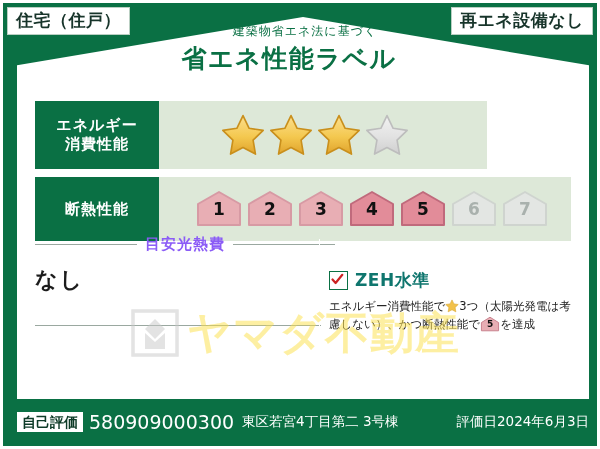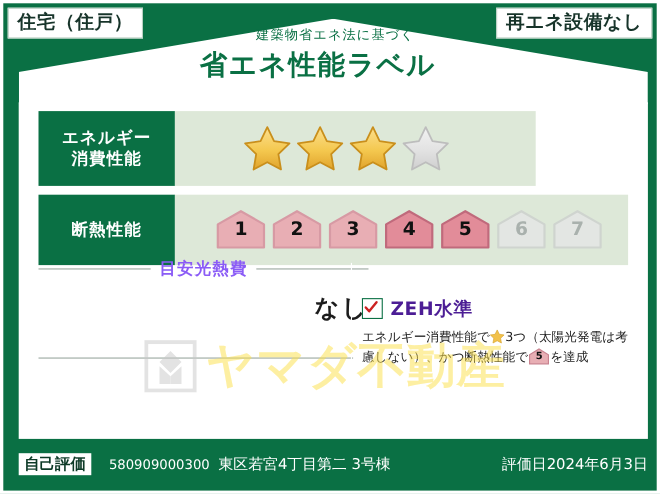--- a/index.html
+++ b/index.html
@@ -82,41 +82,41 @@
 
   
   #cost-head{
     position:absolute;left:18px;top:142px;width:300px;
     display:flex;align-items:center;gap:8px;
   }
   #cost-head .line{flex:1;height:1px;background:#9aa8a0;}
   #cost-head .txt{font-size:15px;font-weight:bold;color:#8b5cf6;letter-spacing:1px;white-space:nowrap;}
 
   #cost-value{
-    position:absolute;left:18px;top:172px;width:300px;text-align:right;
+    position:absolute;left:18px;top:172px;width:300px;text-align:left;
     font-size:22px;font-weight:bold;color:#1c1c1c;letter-spacing:2px;
   }
   #cost-rule{
     position:absolute;left:18px;top:232px;width:286px;height:1px;background:#9aa8a0;
   }
 
   
   #vsep{position:absolute;left:302px;top:146px;width:1px;height:104px;background:#ffffff;}
 
   
   #zeh{
     position:absolute;left:312px;top:176px;width:246px;
   }
   #zeh-head{display:flex;align-items:center;gap:7px;}
   .checkbox{
     width:17px;height:17px;border:1.5px solid #0a7044;background:#ffffff;
     position:relative;flex:none;
   }
   .checkbox svg{position:absolute;left:1px;top:1px;}
-  #zeh-title{font-size:17px;font-weight:bold;color:#4c1d95;letter-spacing:.5px;}
+  #zeh-title{font-size:17px;font-weight:bold;color:#0f766e;letter-spacing:.5px;}
   #zeh-desc{
     margin-top:6px;font-size:11.5px;color:#1c1c1c;line-height:1.55;
     letter-spacing:0px;
   }
   .inline-star{display:inline-block;vertical-align:-3px;width:14px;height:14px;}
   .inline-house{display:inline-block;vertical-align:-4px;width:20px;height:16px;position:relative;}
   .inline-house svg{display:block;width:20px;height:16px;}
   .inline-house b{
     position:absolute;left:0;top:4px;width:20px;text-align:center;
     font-size:9px;line-height:1;color:#111;
@@ -136,21 +136,21 @@
 
   
   #footer{
     position:absolute;left:14px;top:404px;width:572px;height:30px;
     display:flex;align-items:center;z-index:5;color:#ffffff;
   }
   #self-badge{
     background:#ffffff;color:#0d3a27;font-size:14px;font-weight:bold;
     padding:2px 5px;letter-spacing:0px;line-height:1.2;flex:none;
   }
-  #footer-id{font-size:12px;margin-left:16px;white-space:nowrap;letter-spacing:0px;}
+  #footer-id{font-size:19px;margin-left:6px;white-space:nowrap;letter-spacing:0px;}
   #footer-addr{font-size:13.5px;margin-left:8px;white-space:nowrap;}
   #footer-date{font-size:13.5px;margin-left:auto;white-space:nowrap;}
 </style>
 </head>
 <body>
 
 <div id="label-root">
 
   <div class="corner-tag" id="tag-left">住宅（住戸）</div>
   <div class="corner-tag" id="tag-right">再エネ設備なし</div>

